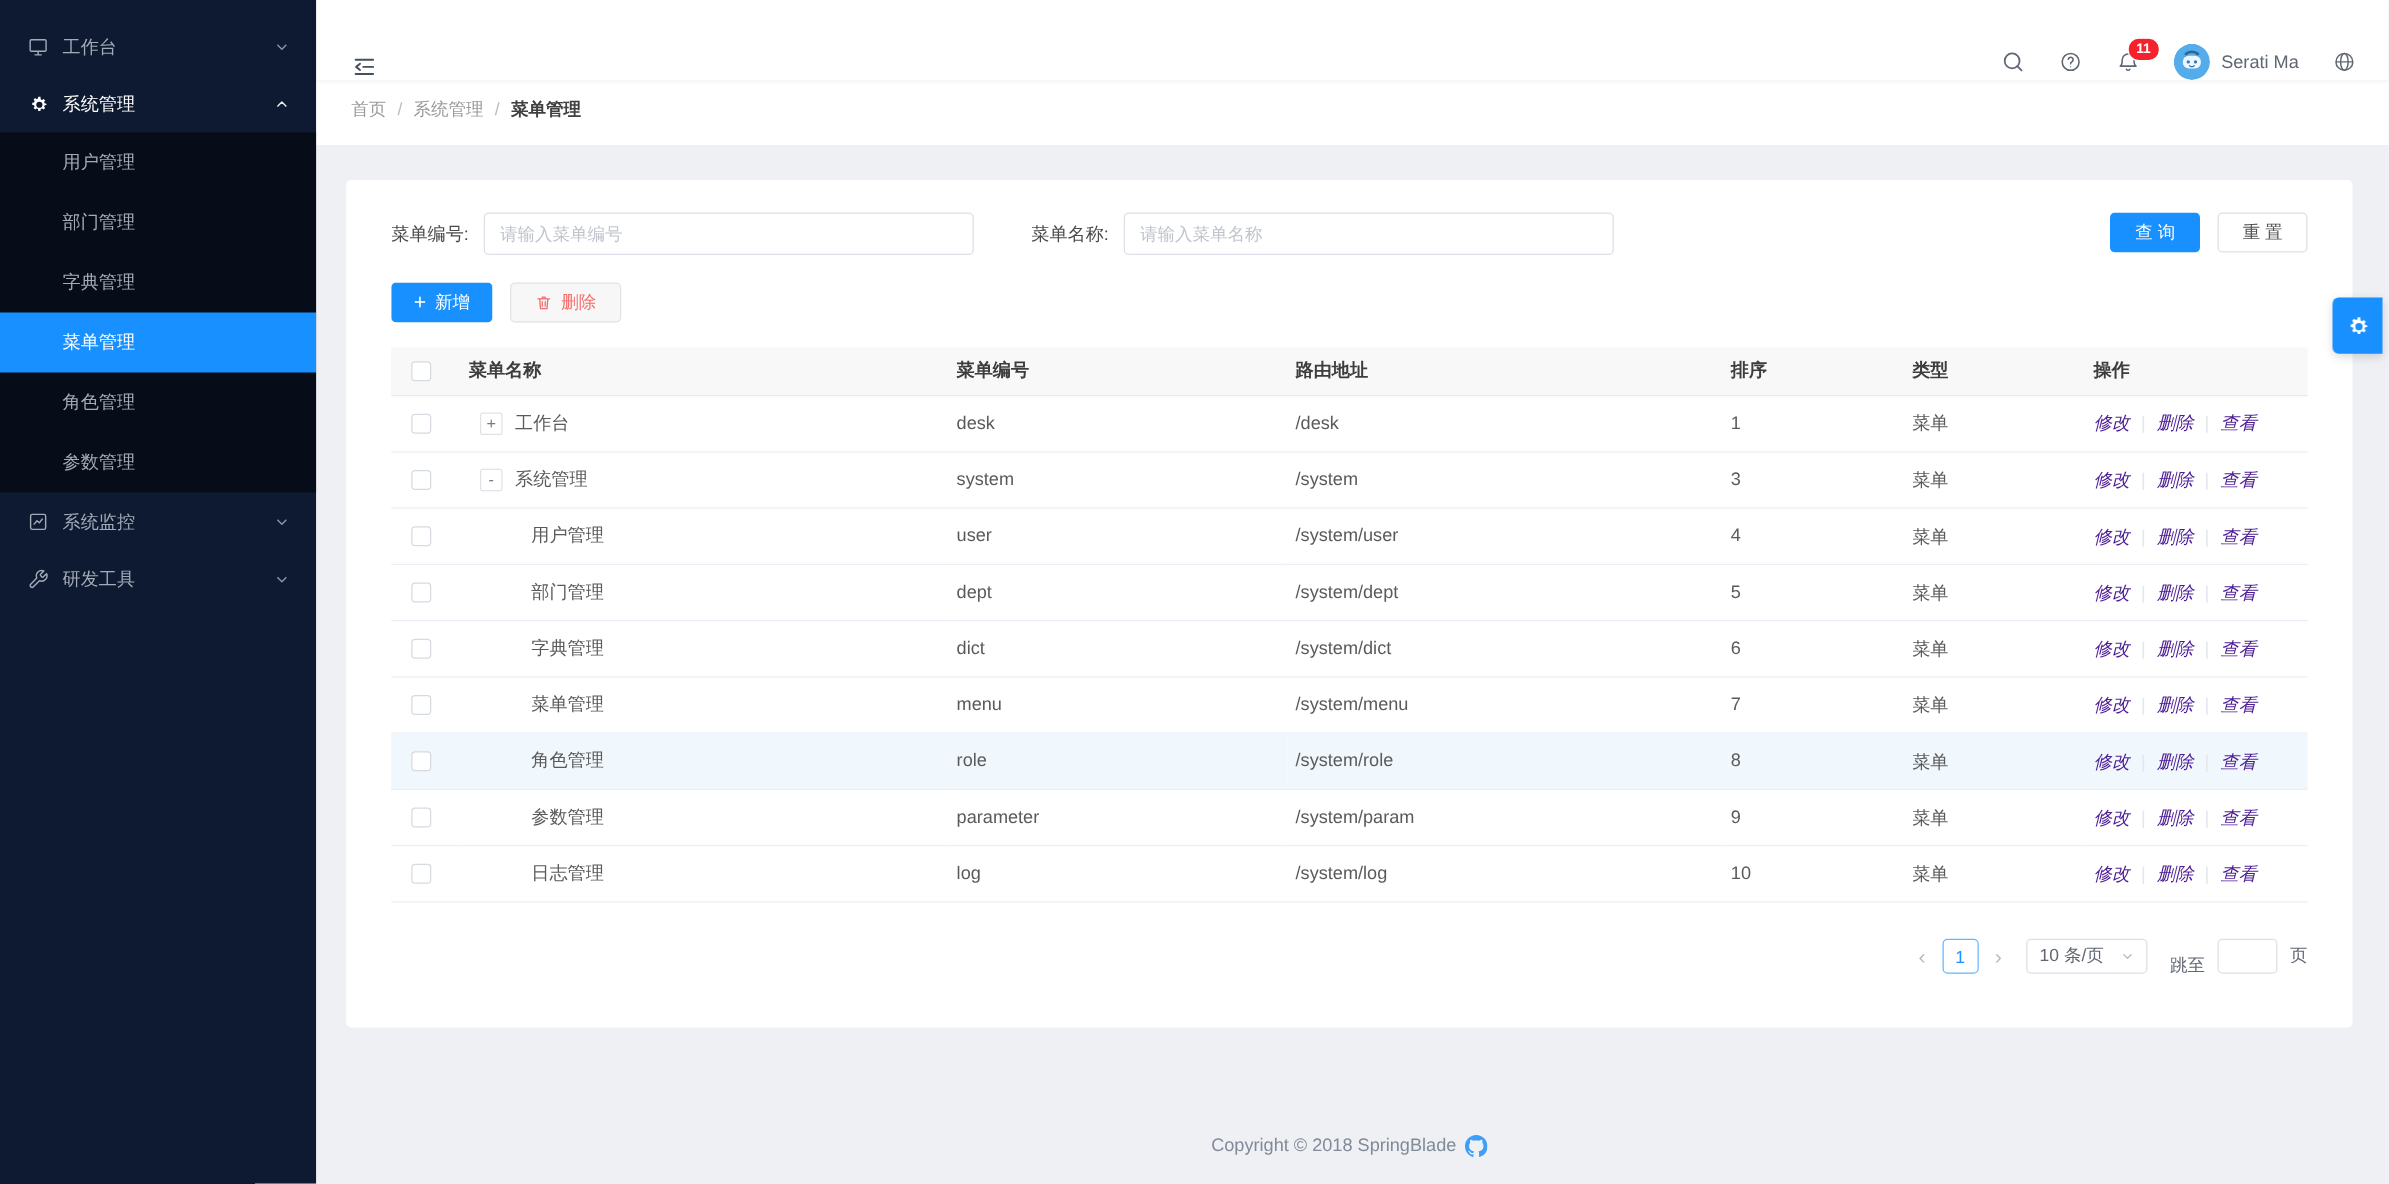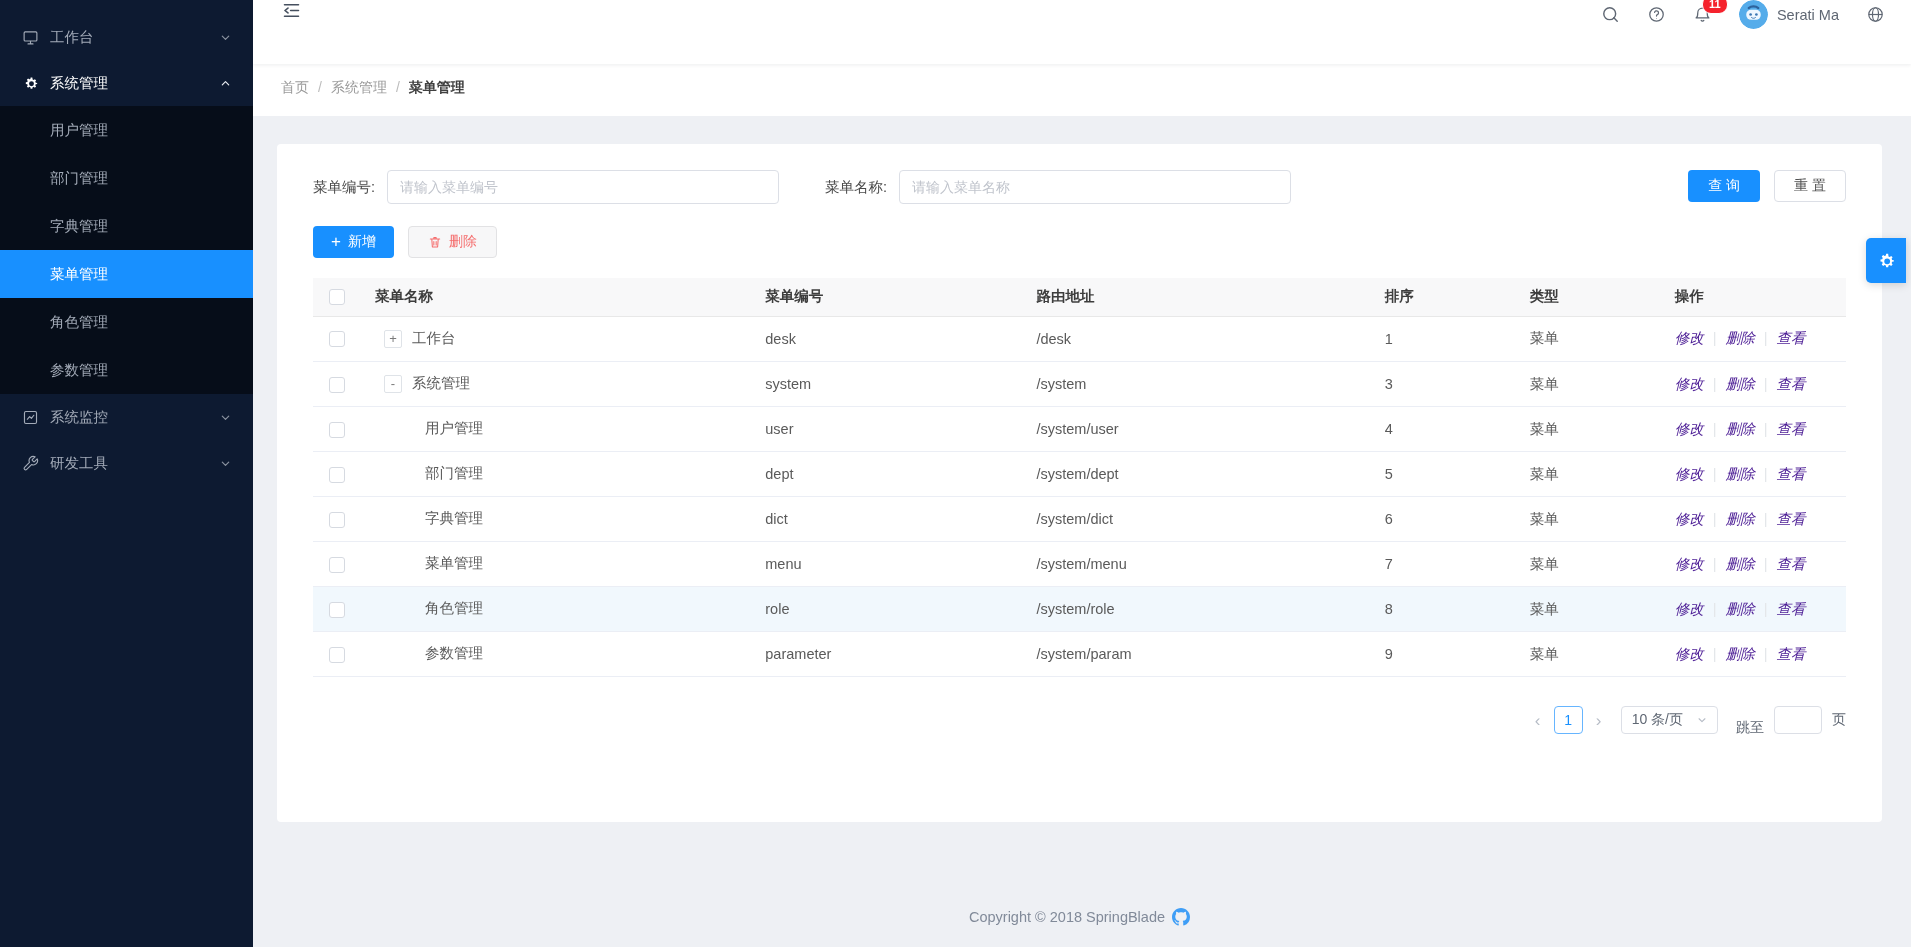--- a/index.html
+++ b/index.html
@@ -23,21 +23,21 @@
   .s-icon { width:17px; height:17px; margin-right:11px; display:inline-flex; }
   .s-icon svg, .s-chev svg { width:100%; height:100%; }
   .s-chev { margin-left:auto; width:11px; height:11px; color:#8b93a0; display:inline-flex; }
   .side-item.open .s-chev { color:#e8ecf2; }
   .submenu { background:#060d19; }
   .sub-item { height:48px; line-height:48px; padding-left:50px; color:#a3abb8; cursor:pointer; font-size:14.5px; }
   .sub-item.active { background:#1890ff; color:#fff; }
 
   
   .main { flex:1; display:flex; flex-direction:column; min-width:0; }
-  .topbar { height:64px; background:#fff; display:flex; align-items:flex-start; padding:0 26px 0 28px;
+  .topbar { height:64px; background:#fff; display:flex; align-items:flex-end; padding:0 26px 0 28px;
             box-shadow:0 1px 4px rgba(0,21,41,.08); position:relative; z-index:2; }
   .collapse-btn { width:21px; height:21px; color:#454f5e; cursor:pointer; display:inline-flex; }
   .collapse-btn svg { width:100%; height:100%; }
   .topbar-right { margin-left:auto; display:flex; align-items:center; gap:27px; }
   .tb-icon { width:19px; height:19px; display:inline-flex; cursor:pointer; color:#5f6773; }
   .tb-icon svg { width:100%; height:100%; }
   .bell-wrap { position:relative; display:inline-flex; }
   .badge { position:absolute; top:-10px; left:9px; background:#f5222d; color:#fff; font-size:11px; font-weight:bold;
            line-height:1; padding:3px 6px; border-radius:9px; border:1px solid #fff; }
   .user { display:flex; align-items:center; gap:9px; cursor:pointer; }
@@ -391,20 +391,31 @@
                 <td class="cb-cell"><span class="cb"></span></td>
                 <td class="name-cell">
                   <span>参数管理</span>
                 </td>
                 <td>parameter</td>
                 <td>/system/param</td>
                 <td>9</td>
                 <td>菜单</td>
                 <td class="ops-cell"><a class="op-link">修改</a><span class="op-sep">|</span><a class="op-link">删除</a><span class="op-sep">|</span><a class="op-link">查看</a></td>
               </tr>
+              <tr class="child">
+                <td class="cb-cell"><span class="cb"></span></td>
+                <td class="name-cell">
+                  <span>日志管理</span>
+                </td>
+                <td>log</td>
+                <td>/system/log</td>
+                <td>10</td>
+                <td>菜单</td>
+                <td class="ops-cell"><a class="op-link">修改</a><span class="op-sep">|</span><a class="op-link">删除</a><span class="op-sep">|</span><a class="op-link">查看</a></td>
+              </tr>
             </tbody>
         </table>
 
         <div class="pagination">
           <span class="pg-arrow">‹</span>
           <span class="pg-current">1</span>
           <span class="pg-arrow">›</span>
           <span class="pg-size">
             <span>10 条/页</span>
             <span class="pg-caret">

